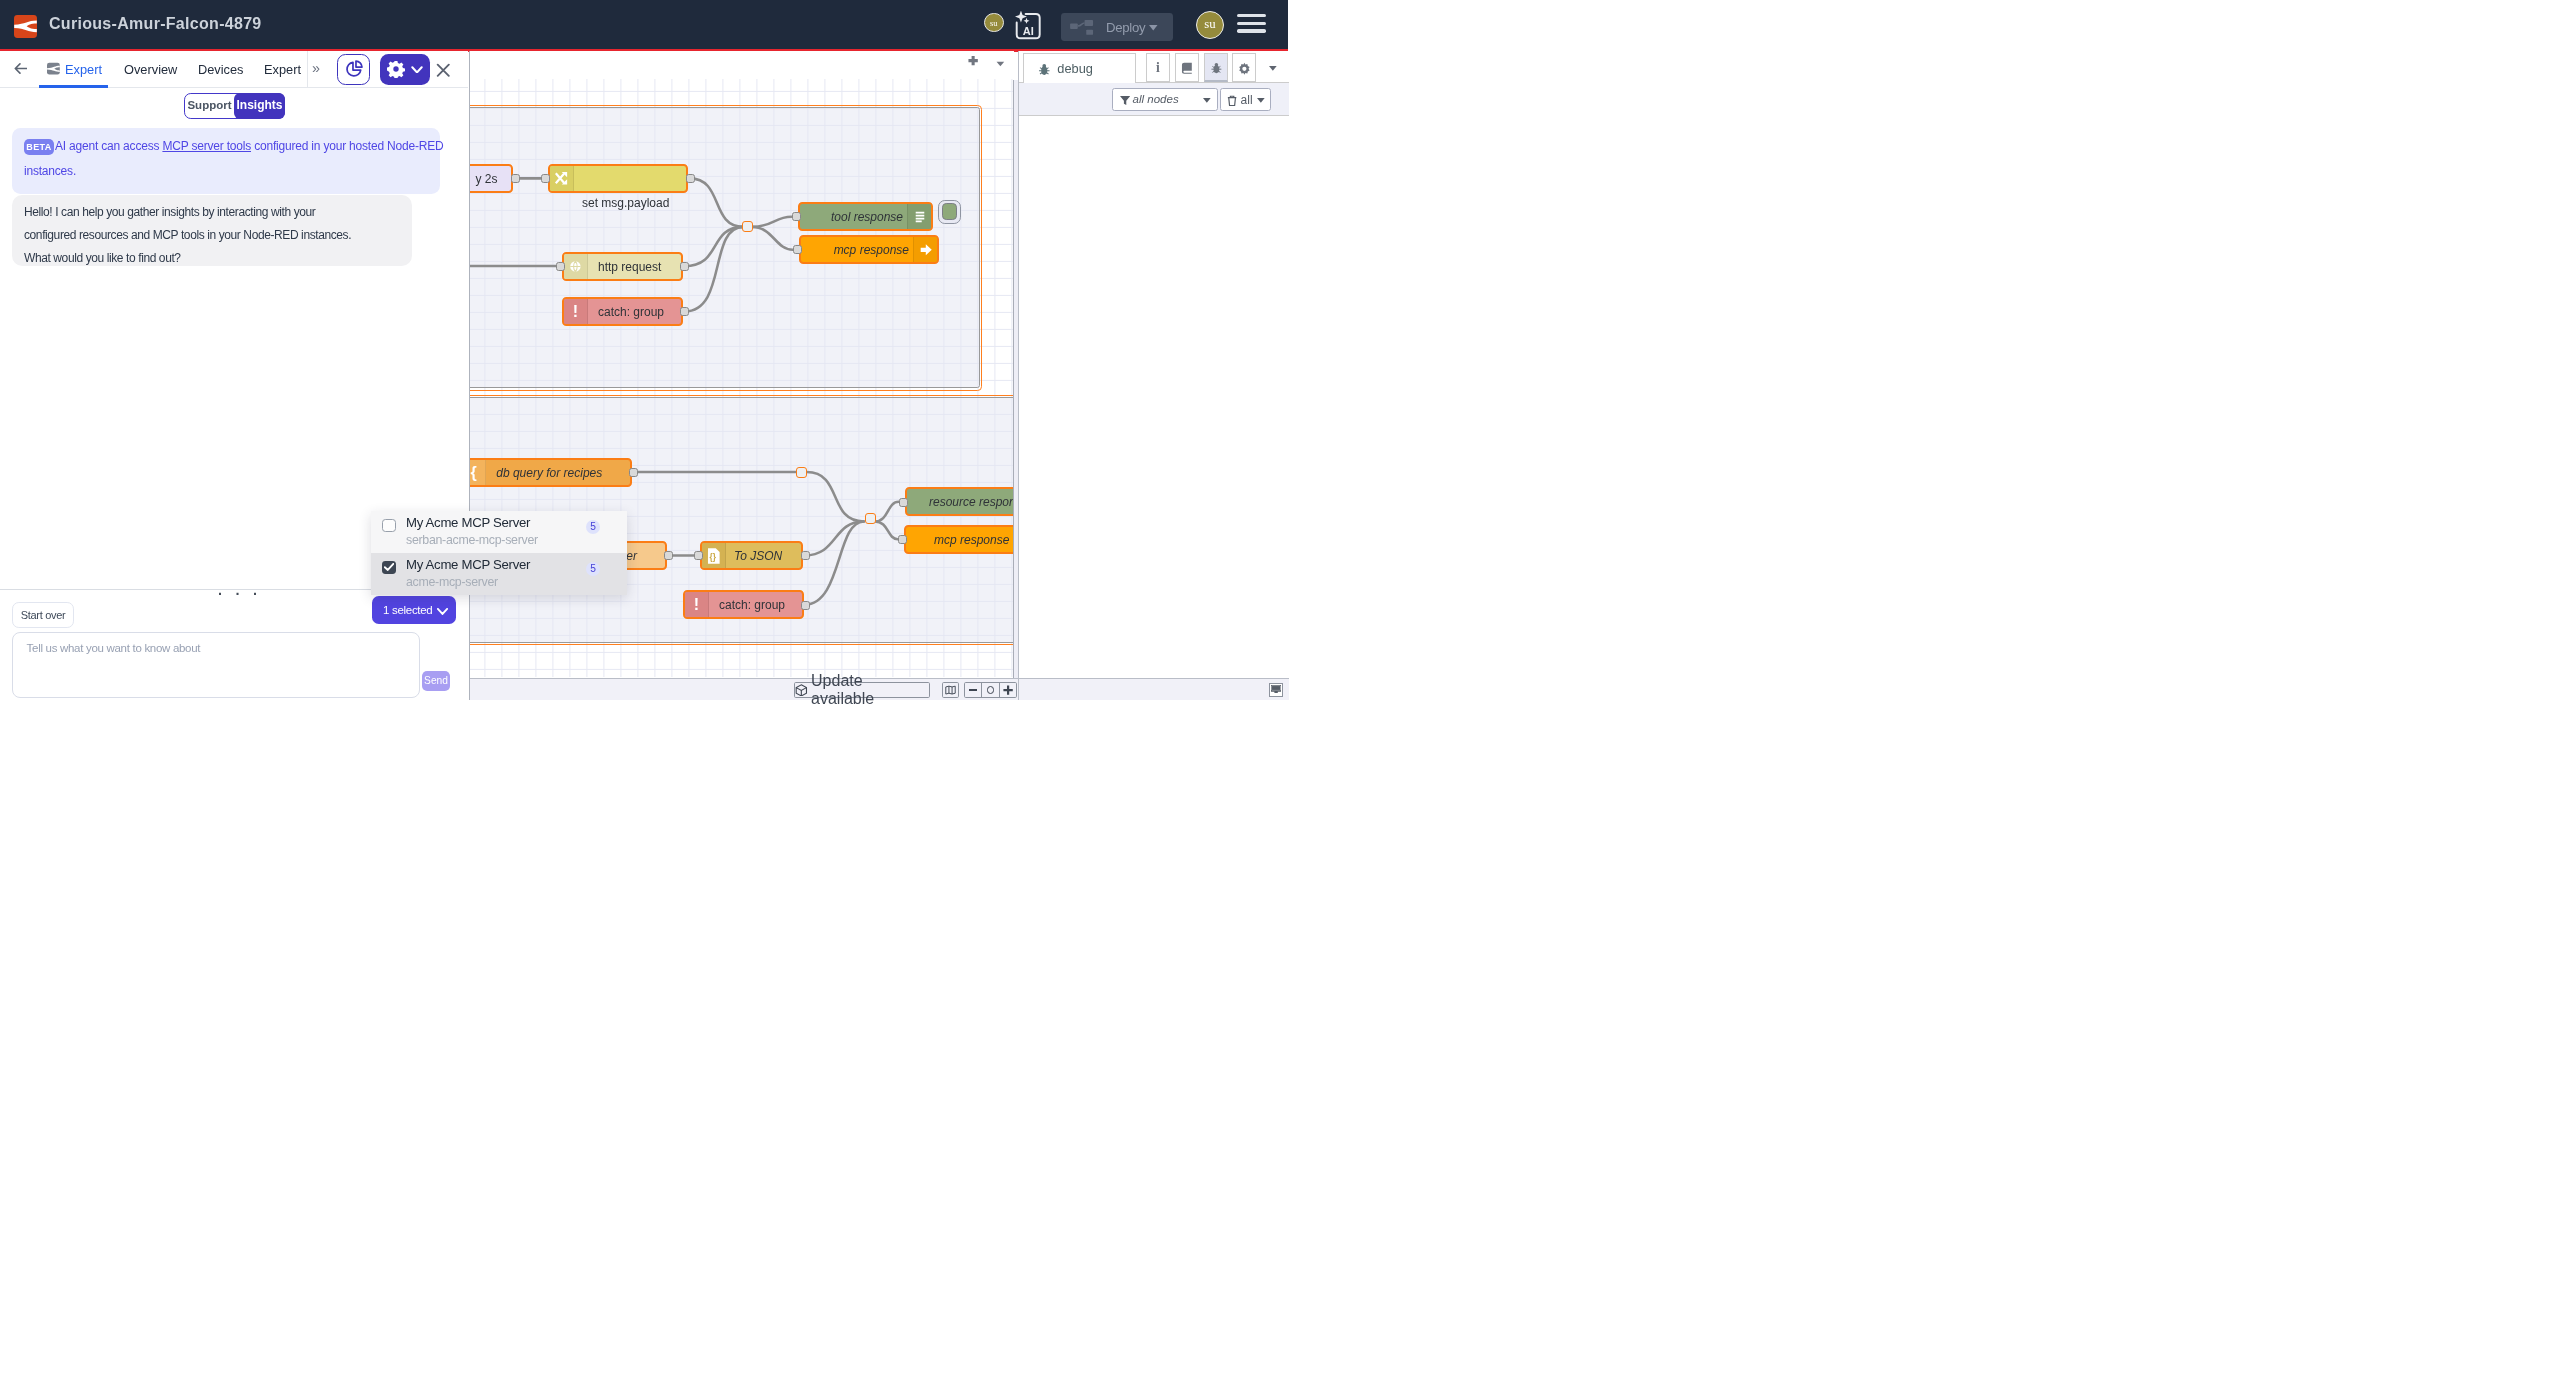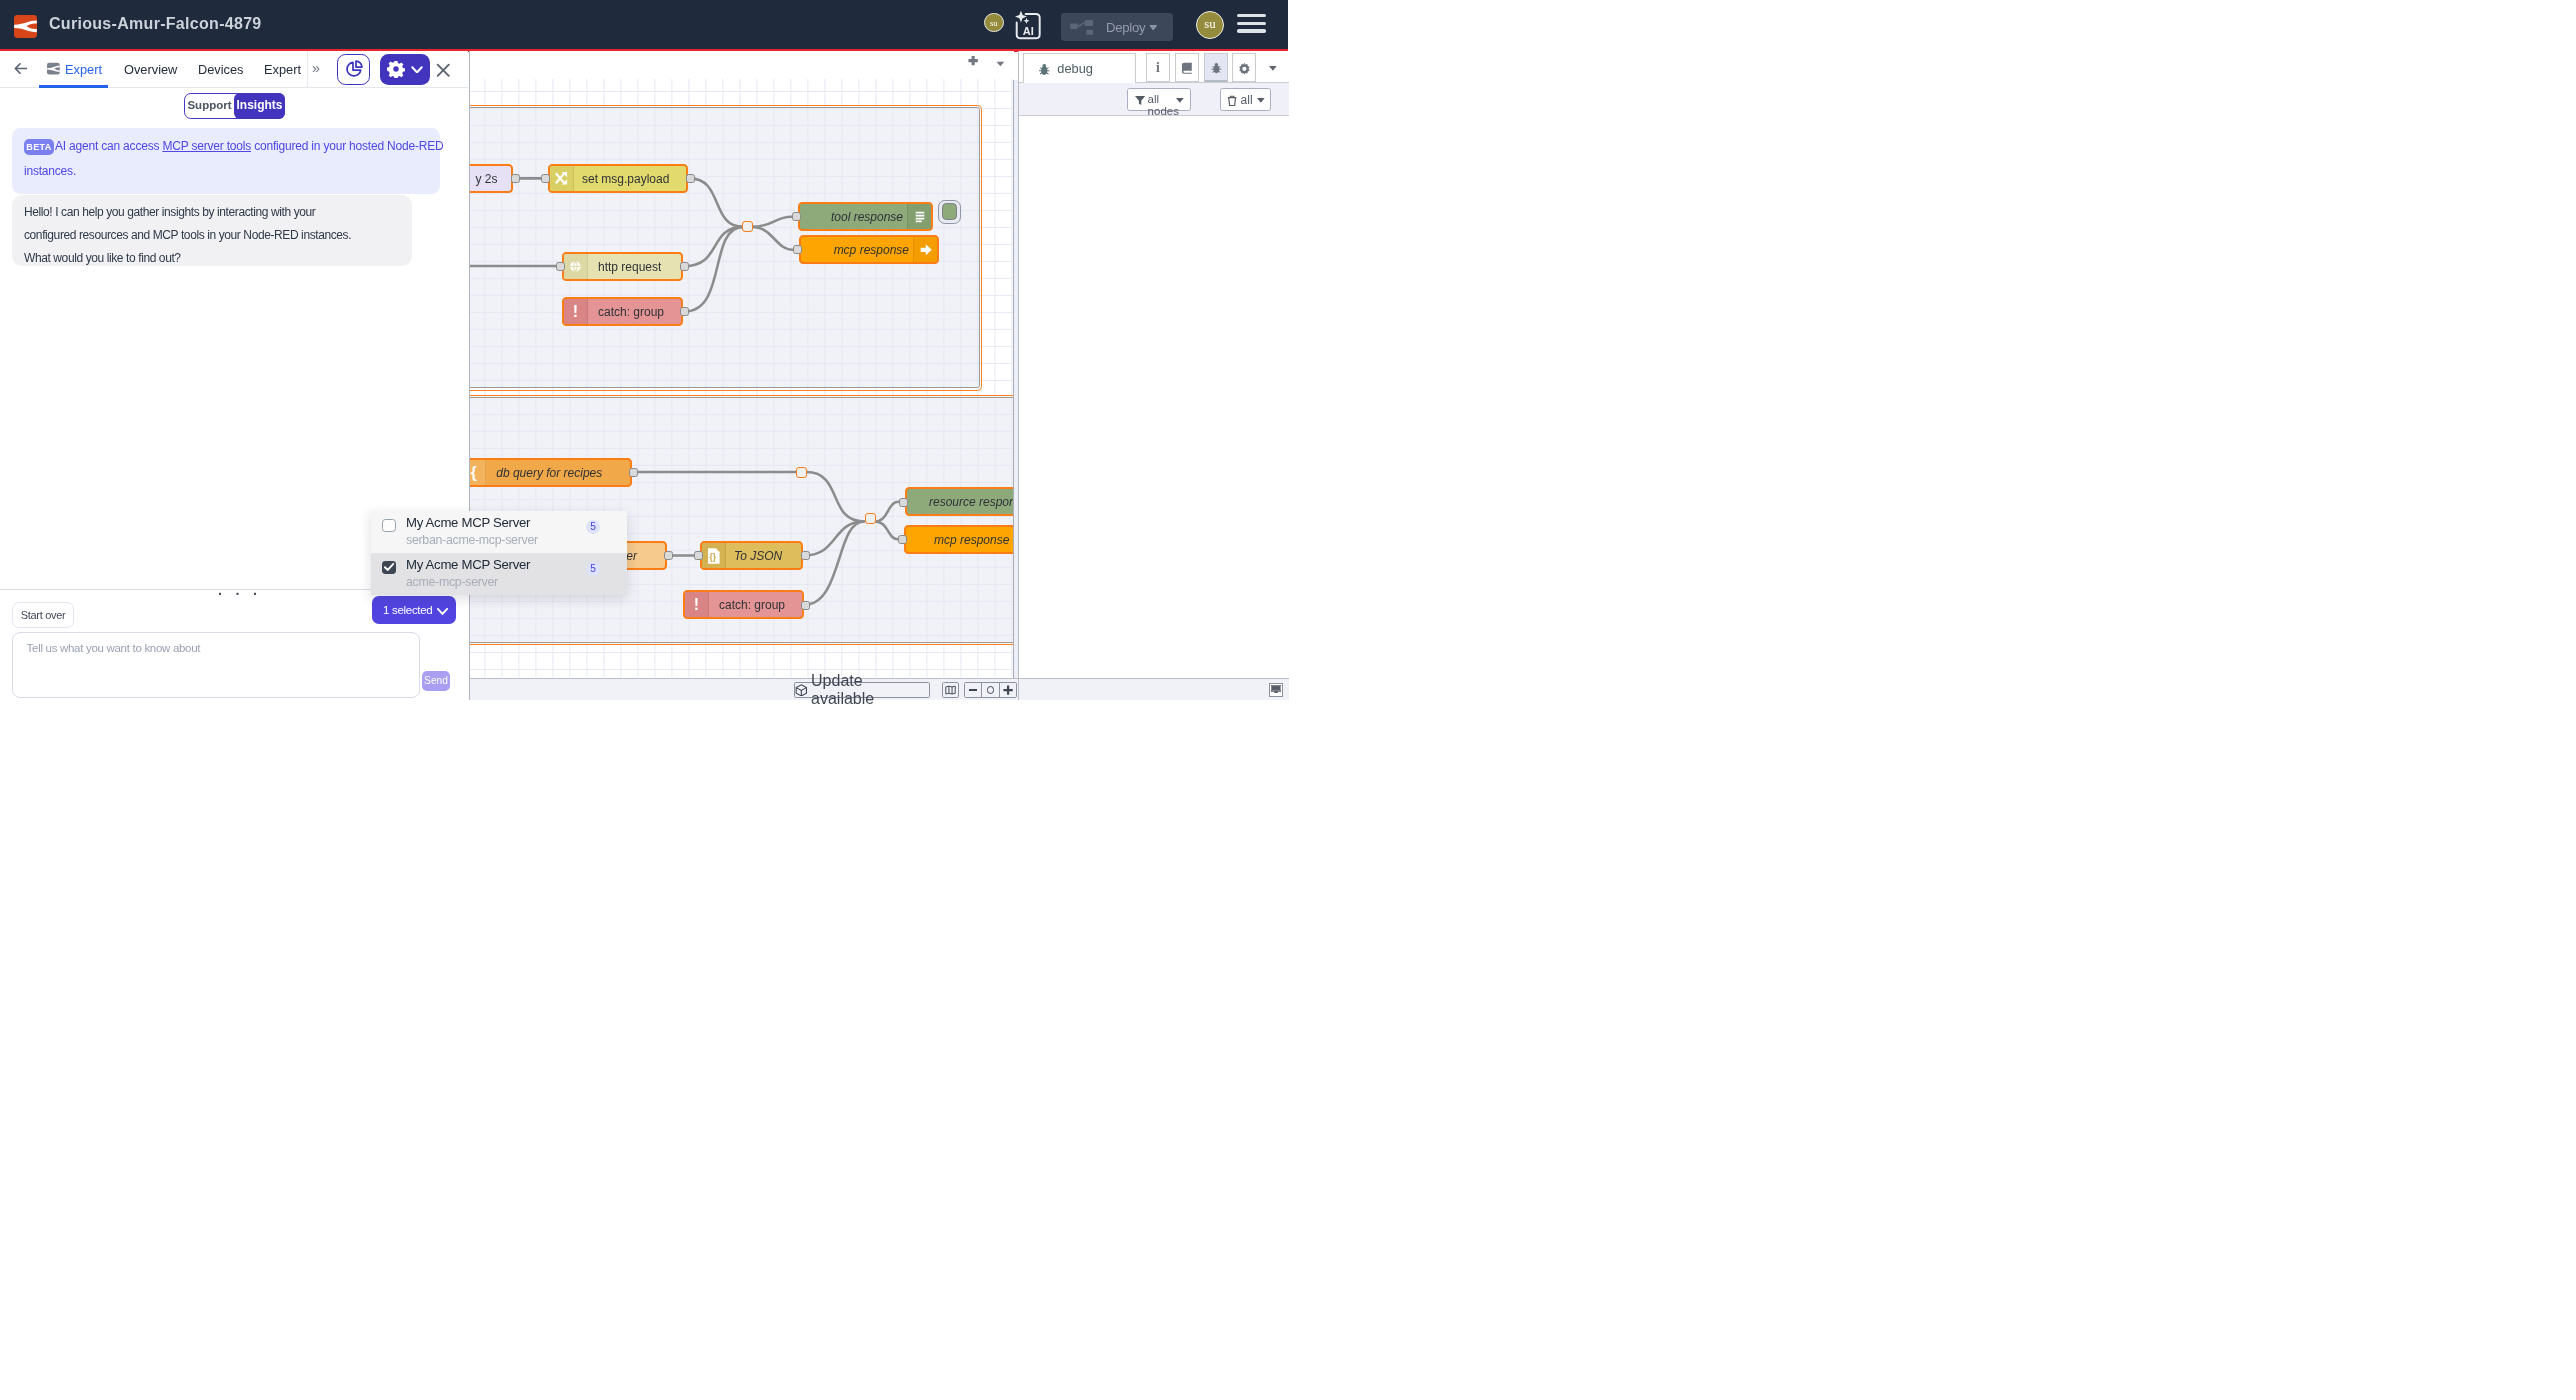--- a/index.html
+++ b/index.html
@@ -222,21 +222,21 @@
     <div class="node" style="left:78px; top:85px; width:140px; height:29px; background:#e3da6d;">
       <div class="icl" style="background:#d9cf63;">
           <svg width="14.5" height="14.5" viewBox="0 0 16 16">
             <g stroke="#fff" stroke-width="2.4" fill="#fff">
               <path d="M2,13.5 L11,3 M2,2.5 L11,13" fill="none"></path>
               <path d="M8.5,1 h6 v6 z" stroke="none"></path>
               <path d="M8.5,15 h6 v-6 z" stroke="none"></path>
             </g>
           </svg>
         </div>
-        <span class="lbl" style="left:32px;">set msg.payload</span>
+        <span class="lbl" style="left:32px;margin-top:24px;">set msg.payload</span>
     </div>
     <div class="node" style="left:328px; top:123px; width:135px; height:29px; background:#8ea97a;">
       <div class="icr" style="background:#839e6f;">
           <svg width="12" height="12" viewBox="0 0 14 14">
             <g stroke="#fff" stroke-width="2">
               <path d="M2,2 h10 M2,5.4 h10 M2,8.8 h10 M2,12.2 h7"></path>
             </g>
           </svg>
         </div>
         <span class="lbl it" style="right:28px;">tool response</span>
@@ -376,21 +376,21 @@
       <svg width="12.8" height="12.8" viewBox="0 0 16 16" style="margin-top:7.7px;">
           <path d="M8,1 l1.2,2.2 2.5-.6 .6,2.5 L14.5,6.3 13.2,8.5 14.5,10.7 12.3,11.9 11.7,14.4 9.2,13.8 8,16 6.8,13.8 4.3,14.4 3.7,11.9 1.5,10.7 2.8,8.5 1.5,6.3 3.7,5.1 4.3,2.6 6.8,3.2 Z" fill="#6e747e"></path>
           <circle cx="8" cy="8.5" r="2.6" fill="#fff"></circle>
         </svg>
     </div>
     <svg width="7.7" height="5.1" style="position:absolute;left:250px;top:14.5px;" viewBox="0 0 9 6">
         <path d="M0,0 h9 l-4.5,5.5 z" fill="#5f6570"></path>
       </svg>
   </div>
   <div id="sfilter">
-    <div class="fbtn" style="left:108px; width:64px;">
+    <div class="fbtn" style="left:93px; width:106px;font-style:italic;">
       <svg width="10.2" height="9.4" viewBox="0 0 12 11" style="position:absolute;left:6.8px;top:6.8px;">
           <path d="M0,0 H12 L7.4,5.5 V10.5 L4.6,9 V5.5 Z" fill="#555c66"></path>
         </svg>
       <span style="position:absolute;left:19.6px;top:4.3px;font-size:11.5px;">all nodes</span>
       <svg width="7.7" height="5.1" style="position:absolute;right:6px;top:9.4px;" viewBox="0 0 9 6">
           <path d="M0,0 h9 l-4.5,5.5 z" fill="#555c66"></path>
         </svg>
     </div>
     <div class="fbtn" style="left:201px; width:51px;">
       <svg width="10.2" height="11" viewBox="0 0 12 13" style="position:absolute;left:6px;top:6px;">

